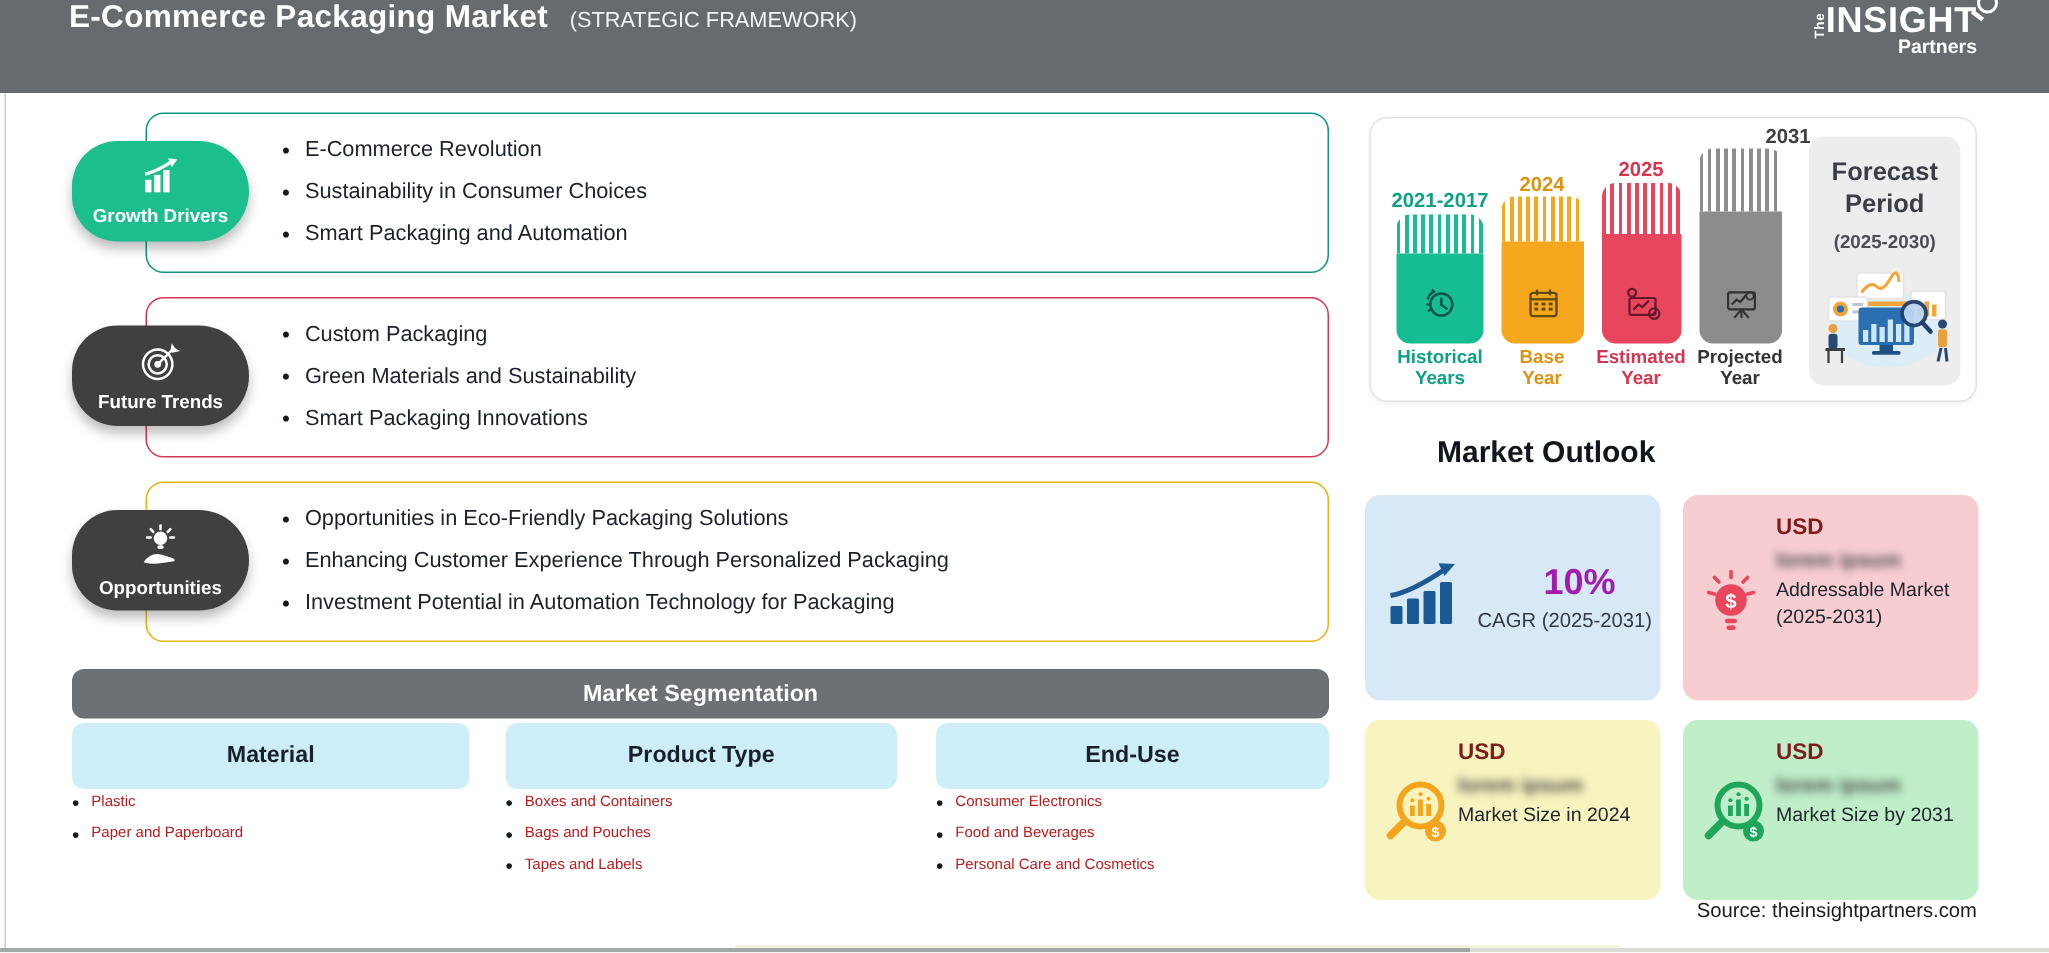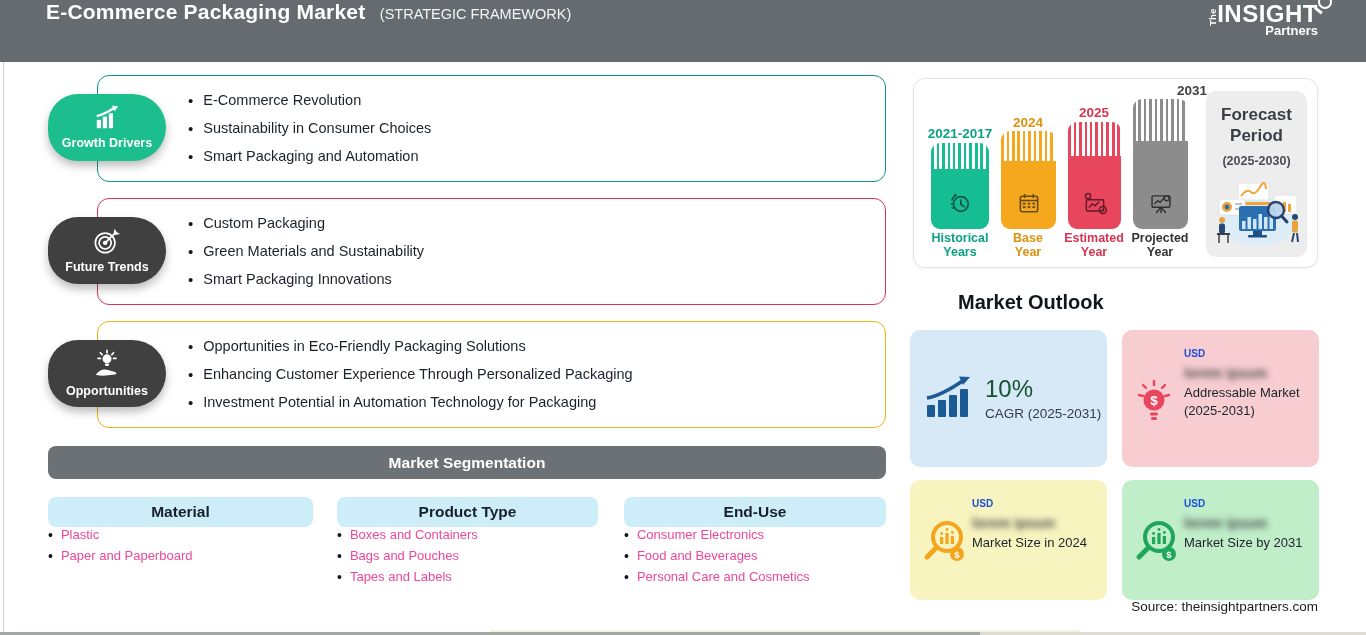--- a/index.html
+++ b/index.html
@@ -26,24 +26,24 @@
           box-shadow:0 5px 8px rgba(40,40,40,.3); z-index:2; }
   .pill-label { color:#fff; font-size:12.5px; font-weight:bold; margin-top:1px; white-space:nowrap; }
   .sec-list { position:absolute; left:188px; list-style:none; z-index:1; }
   .sec-list li { height:28px; display:flex; align-items:center; font-size:14.5px; color:#1c222b; }
   .sec-list li::before { content:"•"; font-size:15px; margin-right:10px; color:#13181f; }
 
   
   .seg-bar { position:absolute; left:48px; top:446px; width:838px; height:33px; background:#6c7176;
              border-radius:8px; display:flex; align-items:center; justify-content:center;
              color:#fff; font-size:15.5px; font-weight:bold; }
-  .seg-head { position:absolute; top:497px; height:30px; background:#cdeef8; border-radius:8px;
+  .seg-head { position:absolute; top:482px; height:44px; background:#cdeef8; border-radius:8px;
               display:flex; align-items:center; justify-content:center; font-size:15.5px; font-weight:bold; color:#17202b; }
   .seg-list { position:absolute; top:524px; list-style:none; }
-  .seg-list li { height:21px; display:flex; align-items:center; font-size:13px; color:#ec4899; }
+  .seg-list li { height:21px; display:flex; align-items:center; font-size:10px; color:#b91c1c; }
   .seg-list li::before { content:"•"; font-size:14px; margin-right:8px; color:#13181f; }
 
   
   .tl-card { position:absolute; left:913px; top:78px; width:405px; height:190px; background:#fff;
              border:1px solid #e3e4e5; border-radius:12px; box-shadow:0 1px 3px rgba(0,0,0,.06); }
   .bar { position:absolute; }
   .bar .stripes { position:absolute; top:0; left:0; right:0; border-radius:9px 9px 0 0;
                   background:repeating-linear-gradient(90deg, var(--c) 0 2.5px, #fff 2.5px 5.5px); }
   .bar .solid { position:absolute; left:0; right:0; bottom:0; background:var(--c); border-radius:0 0 9px 9px; }
   .bar .bicon { position:absolute; bottom:8px; left:50%; transform:translateX(-50%); opacity:.85; }
@@ -55,24 +55,24 @@
   .fc-t { font-size:17px; font-weight:bold; color:#3b3f45; line-height:1.25; white-space:pre-line; }
   .fc-r { font-size:12.5px; font-weight:bold; color:#4a4e54; margin-top:7px; }
   .fc-illus { position:absolute; bottom:4px; left:4px; }
 
   
   .mo-title { position:absolute; left:913px; top:291px; font-size:20px; font-weight:bold; color:#11161d;margin-left:45px; }
   .card { position:absolute; border-radius:10px; }
   .card-blue { left:910px; top:330px; width:197px; height:137px; background:#d7e9f6;
                display:flex; align-items:center; padding-left:15px; }
   .cagr-txt { margin-left:12px; }
-  .cagr-val { font-size:24px; font-weight:normal; color:#14532d; line-height:1.1; }
+  .cagr-val { font-size:24px; font-weight:bold; color:#a21caf; line-height:1.1;margin-left:44px; }
   .cagr-lab { font-size:13.5px; color:#333b45; margin-top:3px; }
   .card-usd { padding:13px 10px 0 62px; }
-  .card-usd .usd { font-size:10px; font-weight:bold; color:#1d4ed8; }
+  .card-usd .usd { font-size:15px; font-weight:bold; color:#7f1d1d; }
   .blurred { display:block; font-size:14px; font-weight:bold; color:#4c4c4c; filter:blur(3px); margin:4px 0 3px; }
   .card-lab { font-size:13px; color:#20262e; line-height:1.4; }
   .card-icon { position:absolute; left:11px; }
   .card-pink { left:1122px; top:330px; width:197px; height:137px; background:#f7cdd2; }
   .card-yellow { left:910px; top:480px; width:197px; height:120px; background:#f8f4bf; }
   .card-green { left:1122px; top:480px; width:197px; height:120px; background:#bfeec9; }
 
   .source { position:absolute; left:913px; top:599px; width:405px; text-align:right; font-size:13.5px; color:#1c1c1c; }
 
   .edge-left { position:absolute; left:3px; top:62px; bottom:3px; width:1px; background:#cdd1d1; }

